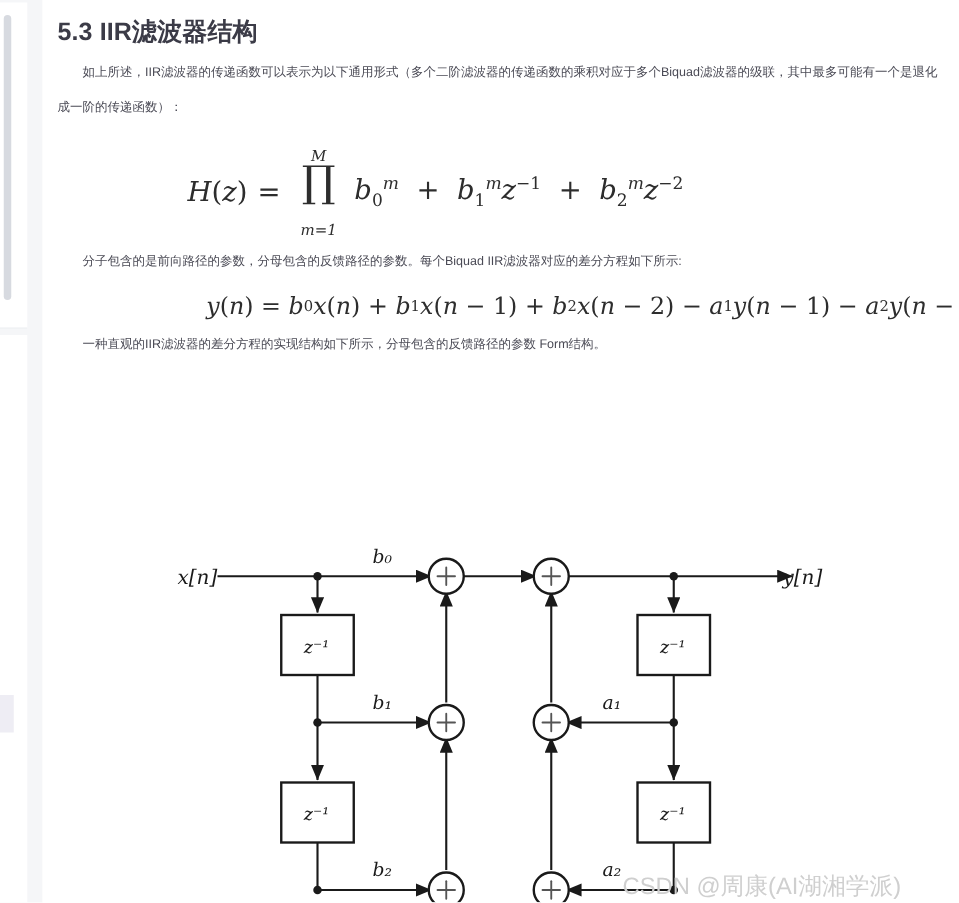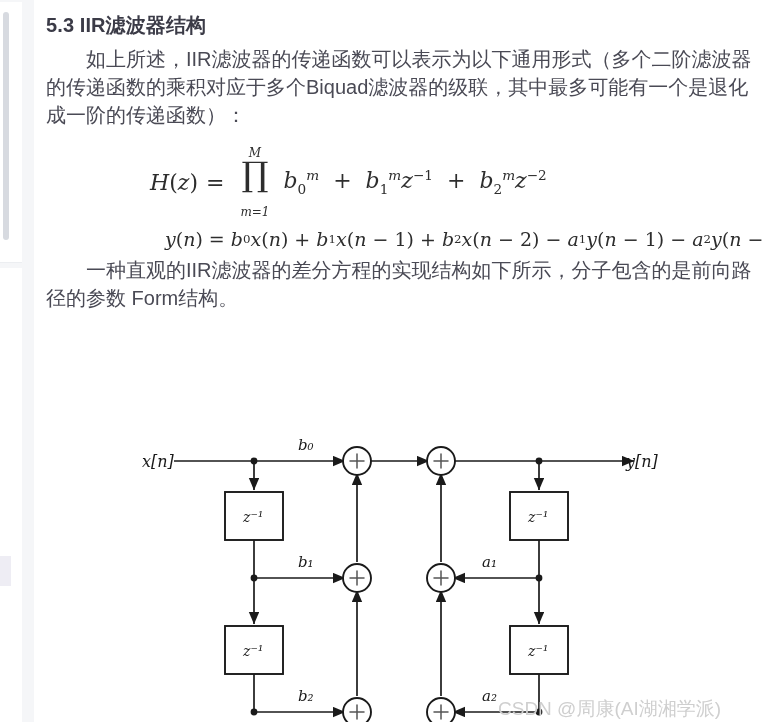--- a/index.html
+++ b/index.html
@@ -73,21 +73,21 @@
     letter-spacing: 0.1px;
   }
   h3.sub-title {
     font-size: 16px;
     font-weight: 700;
     color: #3b3b47;
     margin: 18px 0 4px 6px;
     letter-spacing: 0.1px;
   }
   p.para {
-    font-size: 20px;
+    font-size: 10px;
     line-height: 28px;
     color: #4a4a55;
     margin: 6px 0 4px 6px;
     text-indent: 2em;
   }
 
   
   .math-block {
     text-align: left;
     color: #2d2d2d;
@@ -182,39 +182,40 @@
           <span class="mi">b</span><sub class="sb">0</sub><sup class="sb">m</sup>
           <span class="mo">&nbsp;+&nbsp;</span>
           <span class="mi">b</span><sub class="sb">1</sub><sup class="sb">m</sup><span class="mi">z</span><sup class="sn">−1</sup>
           <span class="mo">&nbsp;+&nbsp;</span>
           <span class="mi">b</span><sub class="sb">2</sub><sup class="sb">m</sup><span class="mi">z</span><sup class="sn">−2</sup>
         </span>
       </span>
     </span>
   </div>
 
+  <p class="para">分子包含的是前向路径的参数，分母包含的反馈路径的参数。每个Biquad IIR滤波器对应的差分方程如下所示:</p>
 
   <div class="math-block m-de">
     <span class="mrow de-main">
       <span class="mi">y</span><span class="mo">(</span><span class="mi">n</span><span class="mo">)</span>
       <span class="mo">&nbsp;=&nbsp;</span>
       <span class="mi">b</span><sub class="sb">0</sub><span class="mi">x</span><span class="mo">(</span><span class="mi">n</span><span class="mo">)</span>
       <span class="mo">&nbsp;+&nbsp;</span>
       <span class="mi">b</span><sub class="sb">1</sub><span class="mi">x</span><span class="mo">(</span><span class="mi">n</span>&nbsp;−&nbsp;<span class="mn">1</span><span class="mo">)</span>
       <span class="mo">&nbsp;+&nbsp;</span>
       <span class="mi">b</span><sub class="sb">2</sub><span class="mi">x</span><span class="mo">(</span><span class="mi">n</span>&nbsp;−&nbsp;<span class="mn">2</span><span class="mo">)</span>
       <span class="mo">&nbsp;−&nbsp;</span>
       <span class="mi">a</span><sub class="sb">1</sub><span class="mi">y</span><span class="mo">(</span><span class="mi">n</span>&nbsp;−&nbsp;<span class="mn">1</span><span class="mo">)</span>
       <span class="mo">&nbsp;−&nbsp;</span>
       <span class="mi">a</span><sub class="sb">2</sub><span class="mi">y</span><span class="mo">(</span><span class="mi">n</span>&nbsp;−&nbsp;
     </span>
   </div>
 
 
-  <p class="para">一种直观的IIR滤波器的差分方程的实现结构如下所示，分子包含的是前向路径的参数 Form结构。</p>
+  <p class="para">一种直观的IIR滤波器的差分方程的实现结构如下所示，分母包含的反馈路径的参数 Form结构。</p>
 
 </div>
 
 <div id="diagram-wrap">
   <svg width="733" height="298" viewBox="0 0 733 298">
     <defs>
       <marker id="ah" markerWidth="9" markerHeight="9" refX="7.2" refY="3.1" orient="auto" markerUnits="strokeWidth">
         <path d="M0,0 L7.4,3.1 L0,6.2 z" fill="#1a1a1a"></path>
       </marker>
     </defs>

